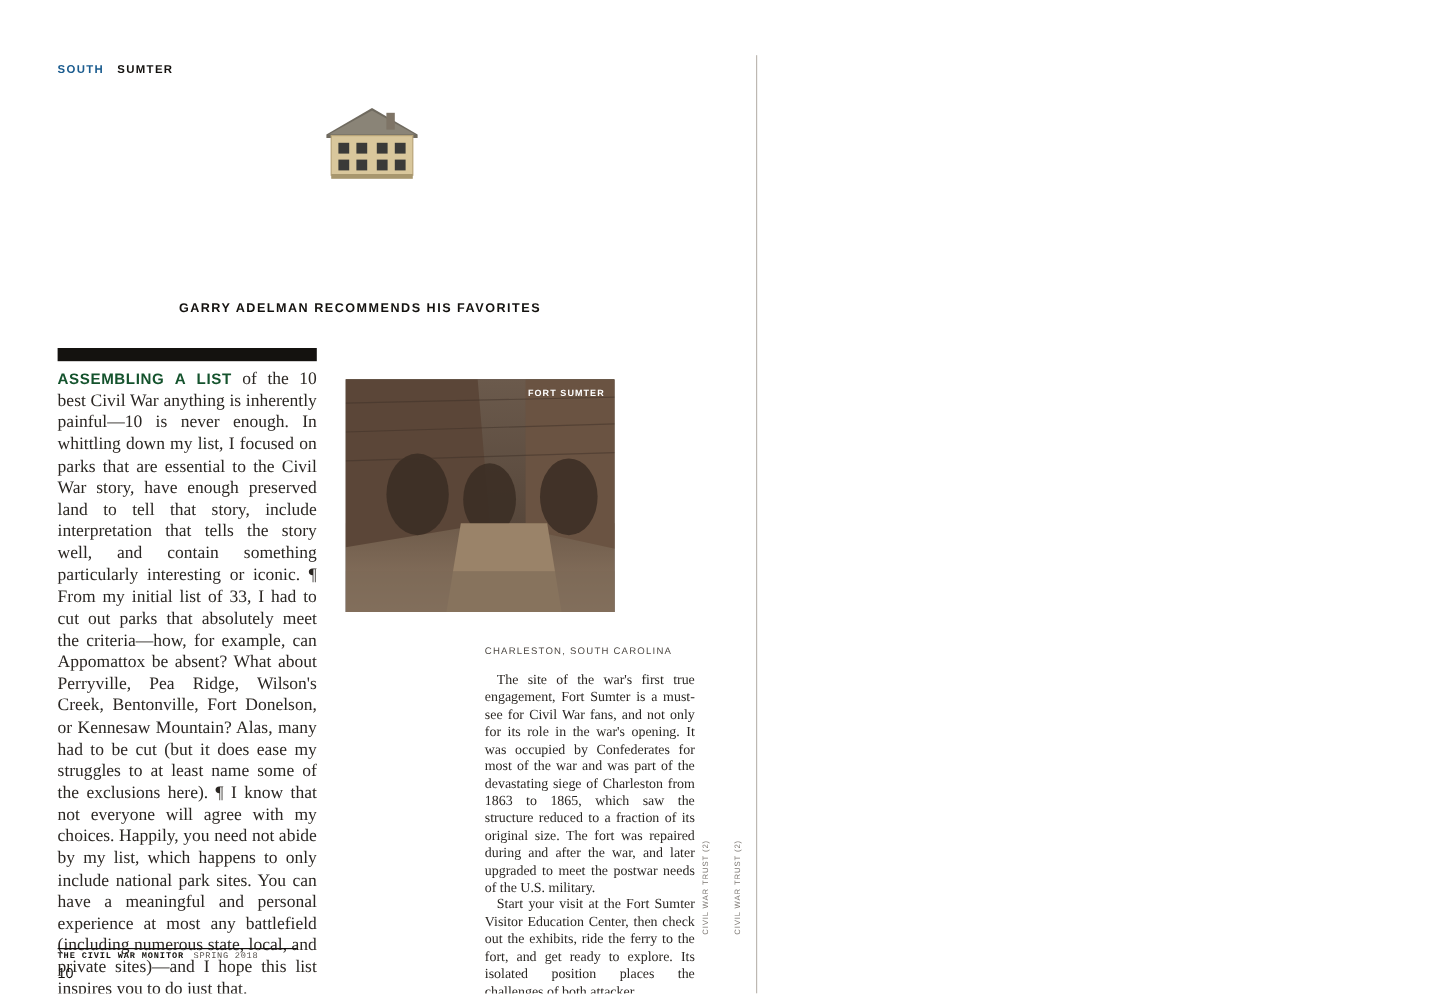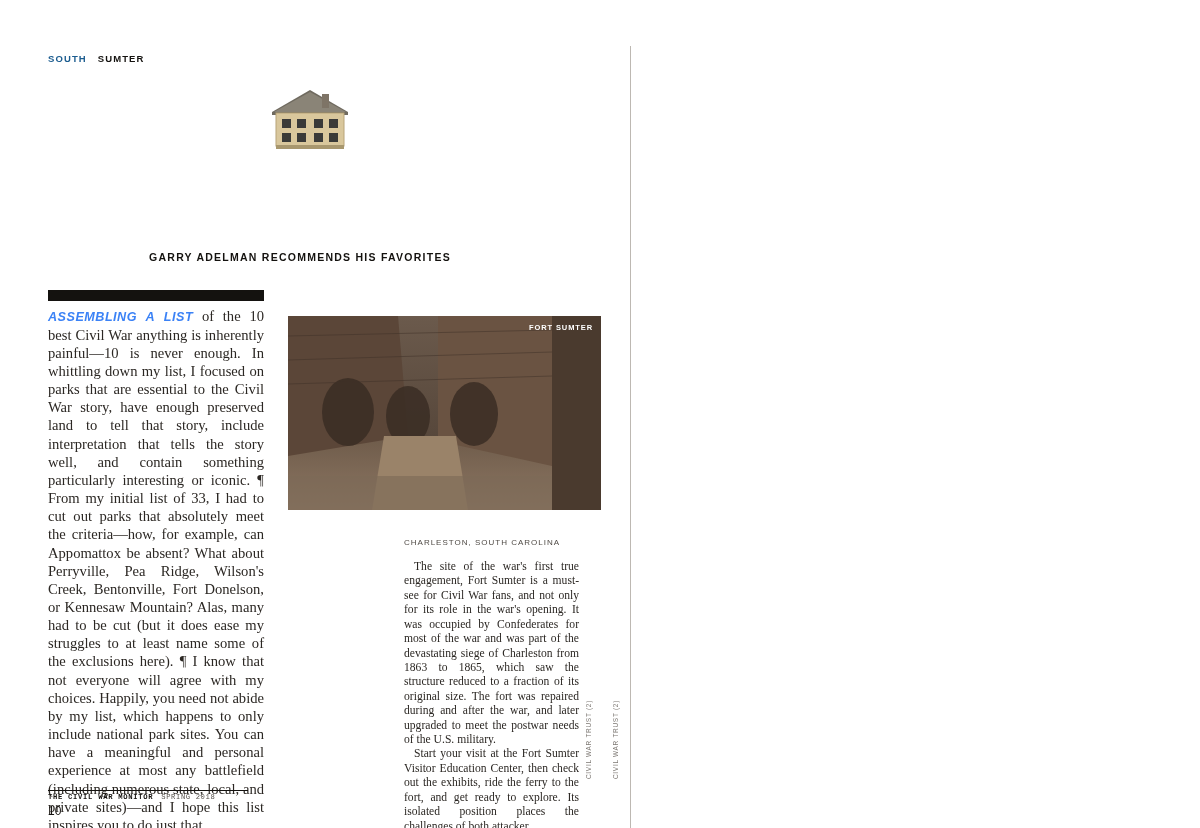--- a/index.html
+++ b/index.html
@@ -79,28 +79,27 @@
     font-size: 14.6px;
     line-height: 1.245;
     text-align: justify;
     color: #2b2723;
   }
   .body-col-left .lead {
     font-family: "Liberation Sans", sans-serif;
     font-weight: bold;
     font-size: 12.6px;
     letter-spacing: 0.5px;
-    color: #3b82f6;
-    font-style: italic;
+    color: #14532d;
   }
 
   .photo-fort {
     position: absolute;
     left: 288px; top: 316px;
-    width: 313px; height: 194px;
+    width: 224px; height: 194px;
     overflow: hidden;
     background: #4a3a2e;
   }
   .photo-fort .grad {
     position: absolute; inset: 0;
   }
   .photo-label-tr {
     position: absolute;
     right: 8px; top: 7px;
     font-family: "Liberation Sans", sans-serif;

